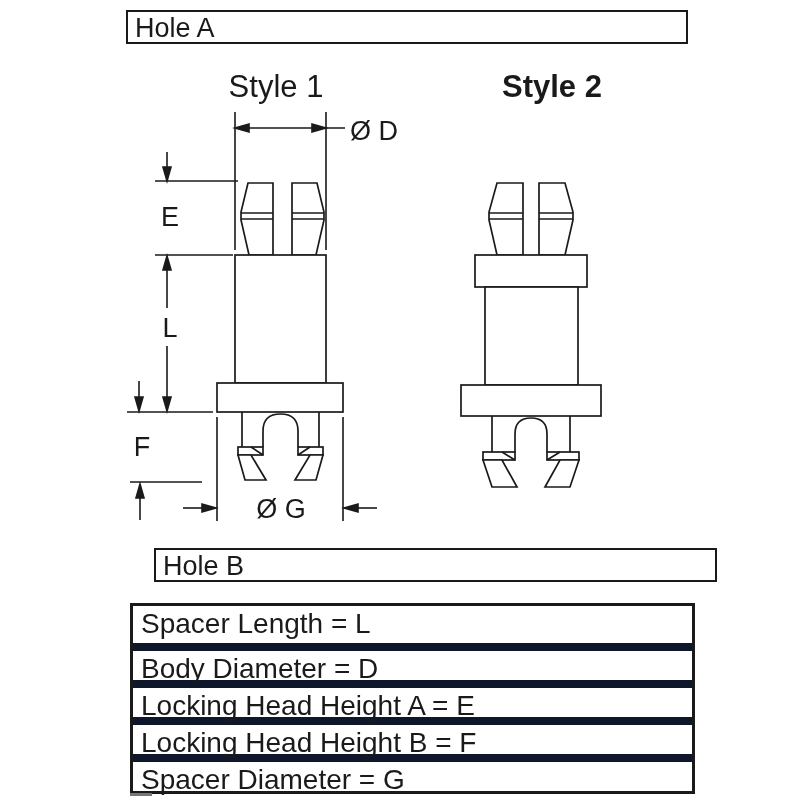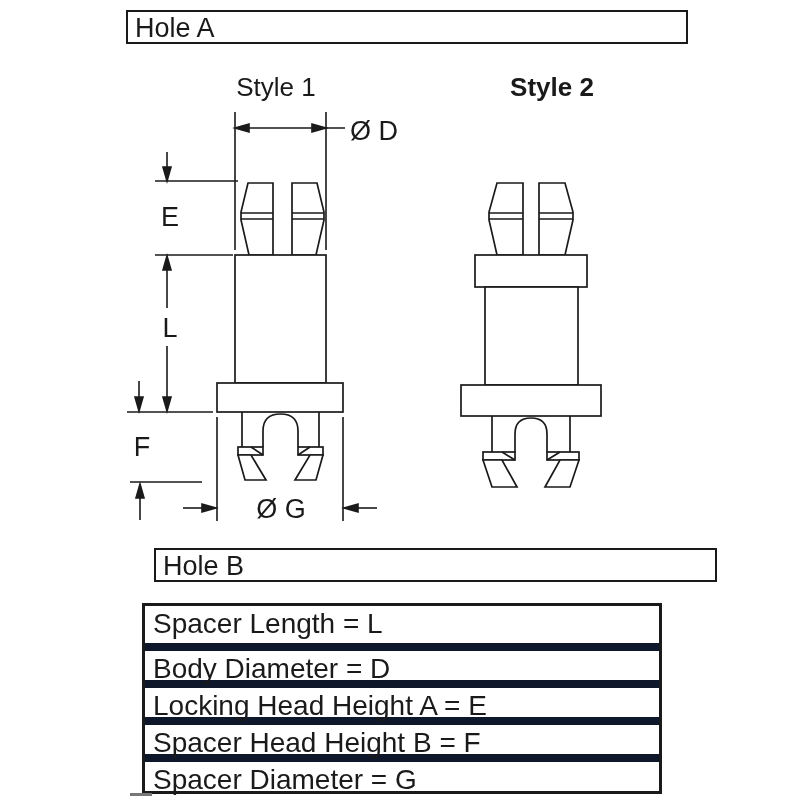--- a/index.html
+++ b/index.html
@@ -5,28 +5,28 @@
   html,body{margin:0;padding:0;background:#fff;}
   #stage{
     position:relative;width:800px;height:800px;background:#ffffff;
     font-family:"Liberation Sans", sans-serif;color:#1a1a1a;overflow:hidden;padding-left:8px;
   }
   .box-label{
     position:absolute;box-sizing:border-box;border:2px solid #1a1a1a;
     font-size:27px;line-height:31px;padding:1px 0 0 7px;background:#fff;
   }
   .style-label{
-    position:absolute;width:160px;text-align:center;font-size:26px;line-height:34px;
+    position:absolute;width:160px;text-align:center;font-size:31px;line-height:34px;
   }
   .dim-label{
     position:absolute;font-size:27px;line-height:30px;text-align:center;white-space:nowrap;
   }
   #legend{
-    position:absolute;left:130px;top:603px;width:520px;box-sizing:border-box;
-    border:3px solid #1a1a1a;background:#fff;margin-left:12px;
+    position:absolute;left:130px;top:603px;width:565px;box-sizing:border-box;
+    border:3px solid #1a1a1a;background:#fff;
   }
   .legend-row{
     box-sizing:border-box;height:37px;border-top:8px solid #0f172a;
     font-size:28px;line-height:35px;padding-left:8px;background:#fff;
   }
   .legend-row:first-child{border-top:none;}
   #drawing{position:absolute;left:0;top:0;}
   .cropped-mark{position:absolute;left:130px;top:793px;width:22px;height:3px;background:#777;}
 </style>
 </head>
@@ -124,19 +124,19 @@
   <div class="dim-label" style="left:253px;top:494px;width:56px;">Ø G</div>
 
   <div class="box-label" style="left:126px;top:548px;width:563px;height:34px;margin-left:28px;">
     <span>Hole B</span>
   </div>
 
   <div id="legend">
     <div class="legend-row">Spacer Length = L</div>
     <div class="legend-row">Body Diameter = D</div>
     <div class="legend-row">Locking Head Height A = E</div>
-    <div class="legend-row">Spacer Head Height B = F</div>
+    <div class="legend-row">Locking Head Height B = F</div>
     <div class="legend-row">Spacer Diameter = G</div>
   </div>
 
   <div class="cropped-mark"></div>
 
 </div>
 
 </body></html>

